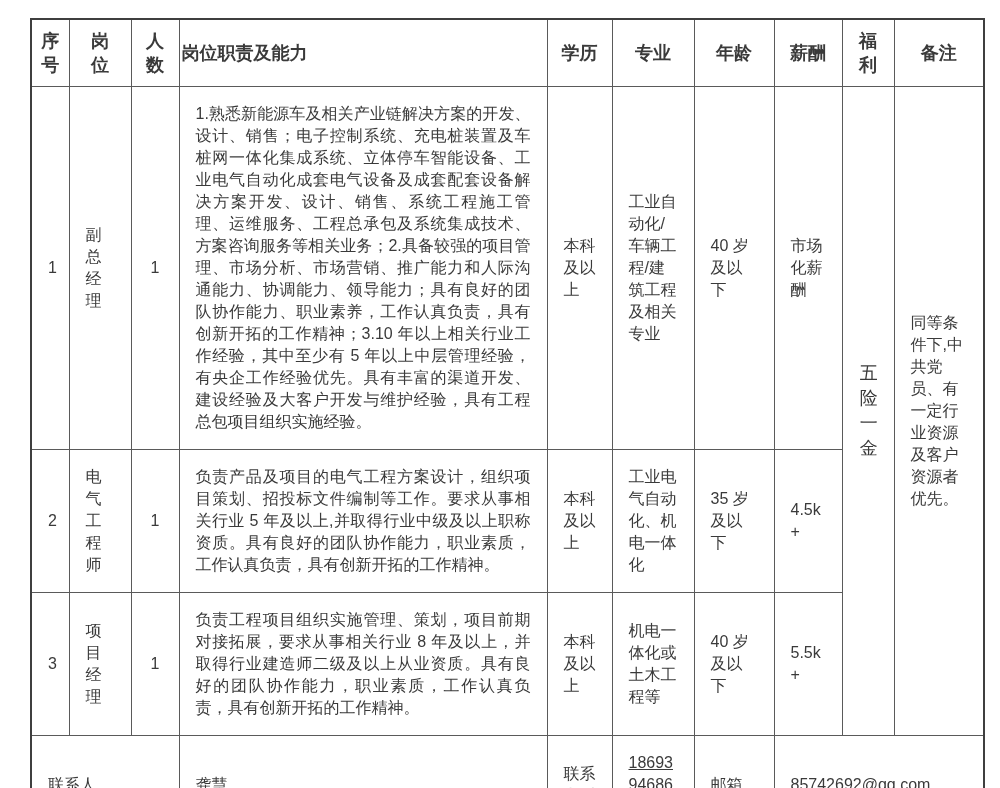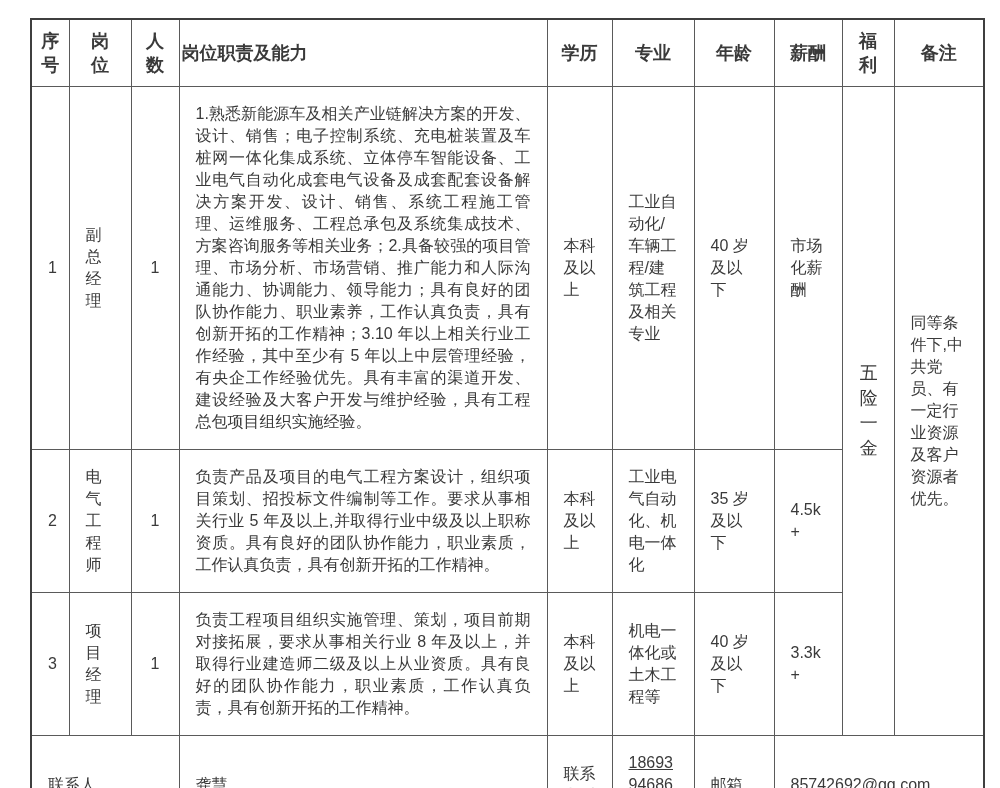--- a/index.html
+++ b/index.html
@@ -142,21 +142,21 @@
     </tr>
 
     <tr style="height:125px">
       <td class="c-center">3</td>
       <td class="c-pos">项目经理</td>
       <td class="c-center">1</td>
       <td class="c-duties">负责工程项目组织实施管理、策划，项目前期对接拓展，要求从事相关行业 8 年及以上，并取得行业建造师二级及以上从业资质。具有良好的团队协作能力，职业素质，工作认真负责，具有创新开拓的工作精神。</td>
       <td class="c-edu">本科及以上</td>
       <td class="c-major">机电一体化或土木工程等</td>
       <td class="c-age">40 岁及以下</td>
-      <td class="c-salary">3.3k+</td>
+      <td class="c-salary">5.5k+</td>
     </tr>
 
     <tr style="height:57px">
       <td class="c-label" colspan="3">联系人</td>
       <td class="c-value">龚慧</td>
       <td class="c-edu">联系电话</td>
       <td class="c-phone">18693946862</td>
       <td class="c-age">邮箱</td>
       <td class="c-value" colspan="3">85742692@qq.com</td>
     </tr>

